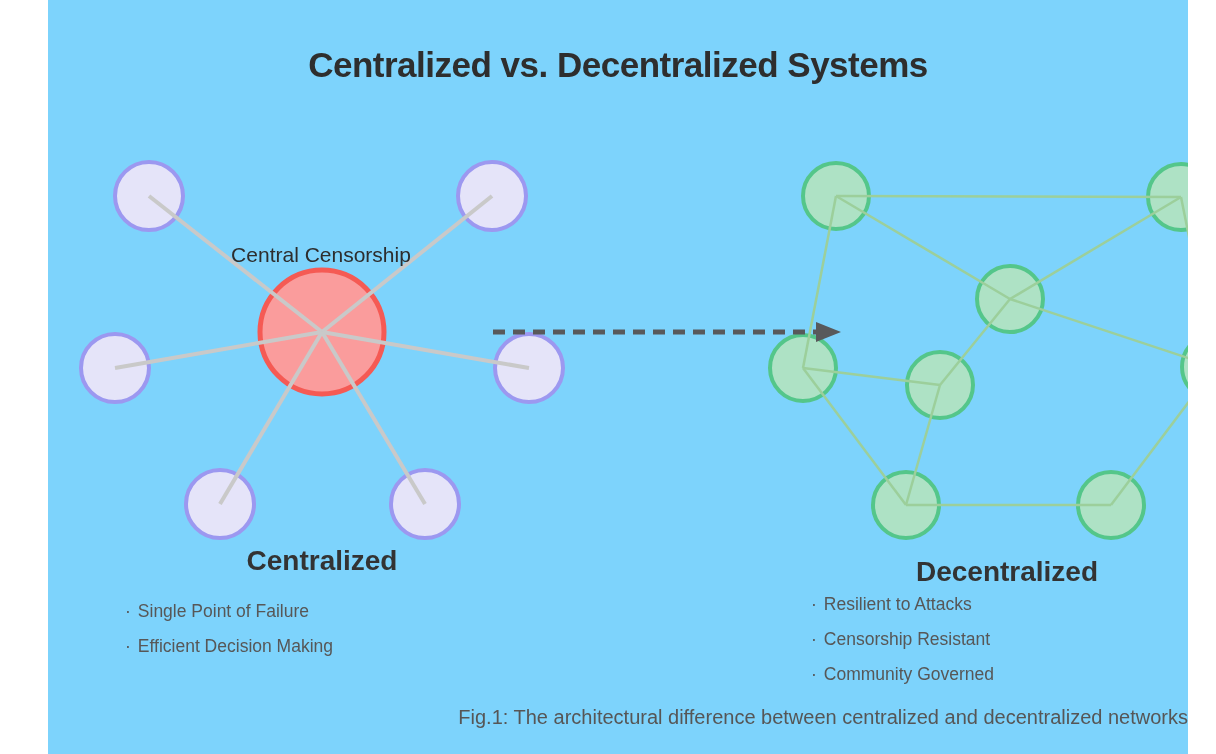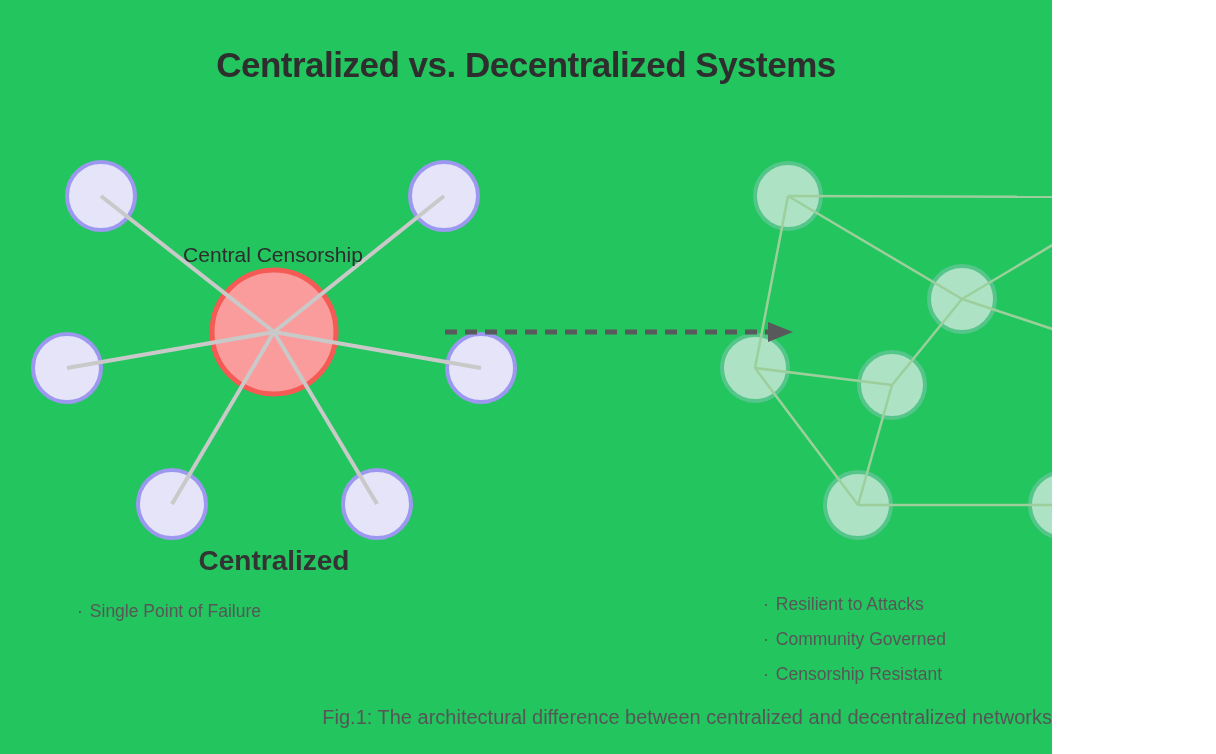--- a/index.html
+++ b/index.html
@@ -3,24 +3,25 @@
 <meta charset="utf-8">
 <style>
   html, body {
     margin: 0;
     padding: 0;
     background: #ffffff;
     font-family: "Liberation Sans", sans-serif;
   }
   .canvas {
     position: relative;
-    width: 1052px;
+    width: 1140px;
     height: 754px;
-    background: #22c55e;
+    background: #7dd3fc;
     overflow: hidden;
+    margin-left: 48px;
   }
   .page-title {
     position: absolute;
     top: 22px;
     left: 0;
     right: 0;
     text-align: center;
     font-size: 35px;
     font-weight: 700;
     letter-spacing: -0.5px;
@@ -131,24 +132,26 @@
       <line x1="445" y1="332" x2="768" y2="332" stroke="#58595b" stroke-width="5" stroke-dasharray="12 8"></line>
       <polygon points="768,322 793,332 768,342" fill="#58595b"></polygon>
     </svg>
 
   <div class="hub-label">Central Censorship</div>
 
   <div class="section-heading left">Centralized</div>
 
   <div class="bullets left">
       <div class="bullet-row"><span class="dot">·</span><span>Single Point of Failure</span></div>
+      <div class="bullet-row"><span class="dot">·</span><span>Efficient Decision Making</span></div>
     </div>
 
+  <div class="section-heading right">Decentralized</div>
 
   <div class="bullets right">
       <div class="bullet-row"><span class="dot">·</span><span>Resilient to Attacks</span></div>
+      <div class="bullet-row"><span class="dot">·</span><span>Censorship Resistant</span></div>
       <div class="bullet-row"><span class="dot">·</span><span>Community Governed</span></div>
-      <div class="bullet-row"><span class="dot">·</span><span>Censorship Resistant</span></div>
     </div>
 
   <div class="caption">Fig.1: The architectural difference between centralized and decentralized networks</div>
 
 </div>
 
 </body></html>

